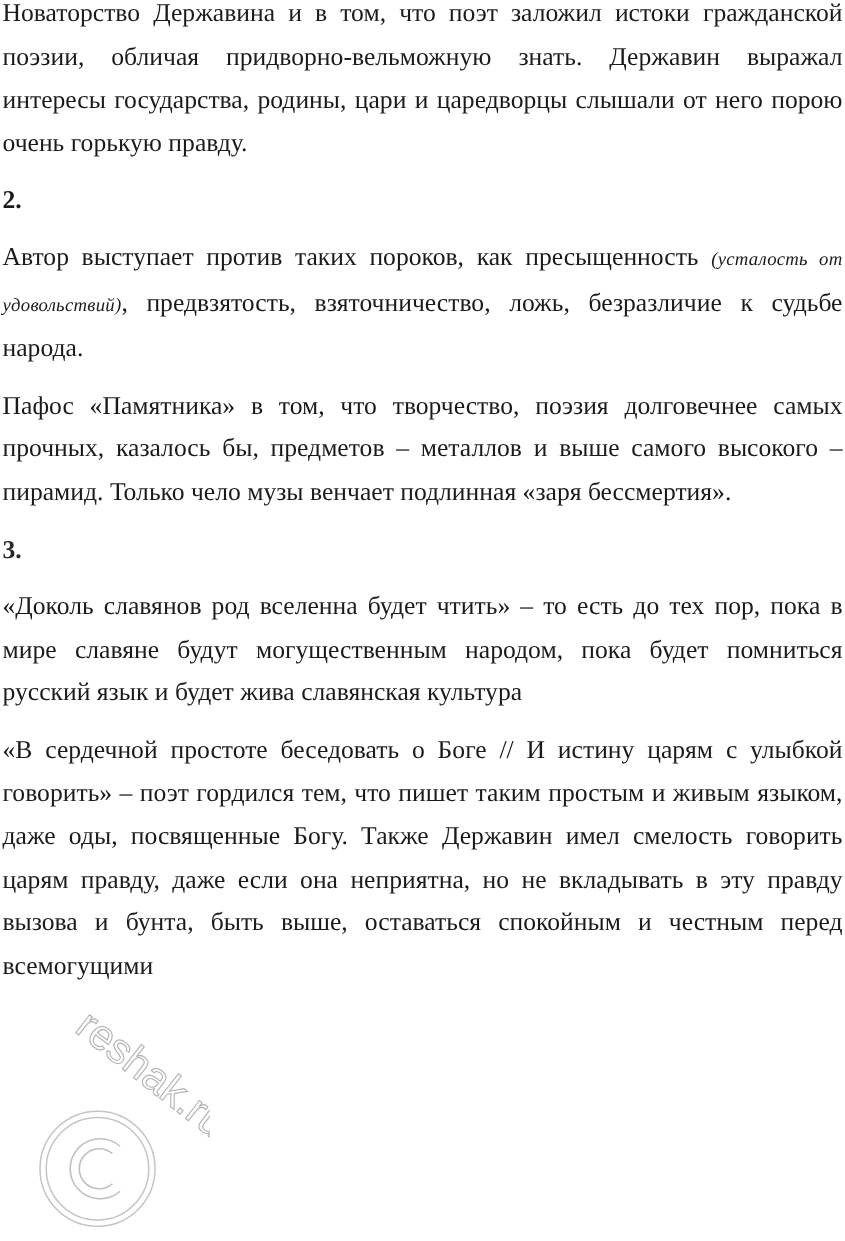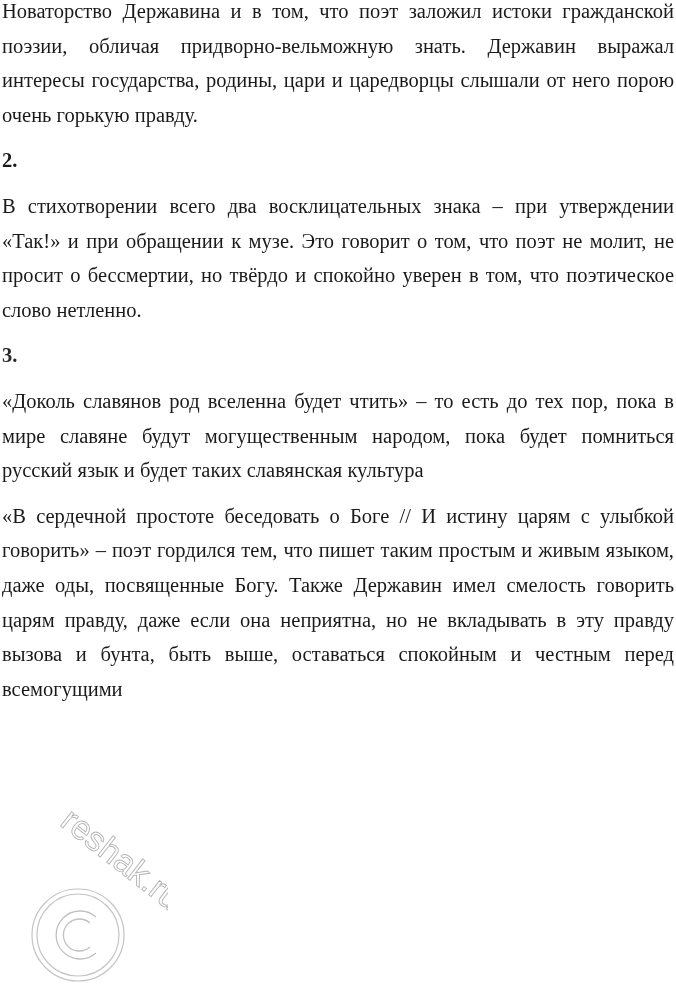--- a/index.html
+++ b/index.html
@@ -57,27 +57,28 @@
   </style>
 </head>
 <body>
 
 <div class="page">
   <p class="para">Новаторство Державина и в том, что поэт заложил истоки гражданской поэзии, обличая придворно-вельможную знать. Державин выражал интересы государства, родины, цари и царедворцы слышали от него порою очень горькую правду.</p>
 
   <p class="heading">2.</p>
 
 
+  <p class="para"><span>Автор выступает против таких пороков, как пресыщенность </span><span class="note">(усталость от удовольствий)</span><span>, предвзятость, взяточничество, ложь, безразличие к судьбе народа.</span></p>
 
+  <p class="para">Пафос «Памятника» в том, что творчество, поэзия долговечнее самых прочных, казалось бы, предметов – металлов и выше самого высокого – пирамид. Только чело музы венчает подлинная «заря бессмертия».</p>
 
-  <p class="para">В стихотворении всего два восклицательных знака – при утверждении «Так!» и при обращении к музе. Это говорит о том, что поэт не молит, не просит о бессмертии, но твёрдо и спокойно уверен в том, что поэтическое слово нетленно.</p>
 
   <p class="heading h3">3.</p>
 
-  <p class="para">«Доколь славянов род вселенна будет чтить» – то есть до тех пор, пока в мире славяне будут могущественным народом, пока будет помниться русский язык и будет таких славянская культура</p>
+  <p class="para">«Доколь славянов род вселенна будет чтить» – то есть до тех пор, пока в мире славяне будут могущественным народом, пока будет помниться русский язык и будет жива славянская культура</p>
 
   <p class="para">«В сердечной простоте беседовать о Боге // И истину царям с улыбкой говорить» – поэт гордился тем, что пишет таким простым и живым языком, даже оды, посвященные Богу. Также Державин имел смелость говорить царям правду, даже если она неприятна, но не вкладывать в эту правду вызова и бунта, быть выше, оставаться спокойным и честным перед всемогущими</p>
 </div>
 
 <div class="watermark">
   <svg viewBox="0 0 150 190">
     <g fill="none" stroke="#b8b8b8" stroke-width="1" font-family="Liberation Sans, sans-serif">
       <text x="20" y="40" font-size="34" transform="rotate(38 60 60)" fill="#ffffff" fill-opacity="0" stroke="#b4b4b4" stroke-width="0.9">reshak.ru</text>
       <circle cx="60" cy="130" r="46" stroke="#c4c4c4" stroke-width="1.2"></circle>
       <circle cx="60" cy="130" r="41" stroke="#c4c4c4" stroke-width="1.2"></circle>

